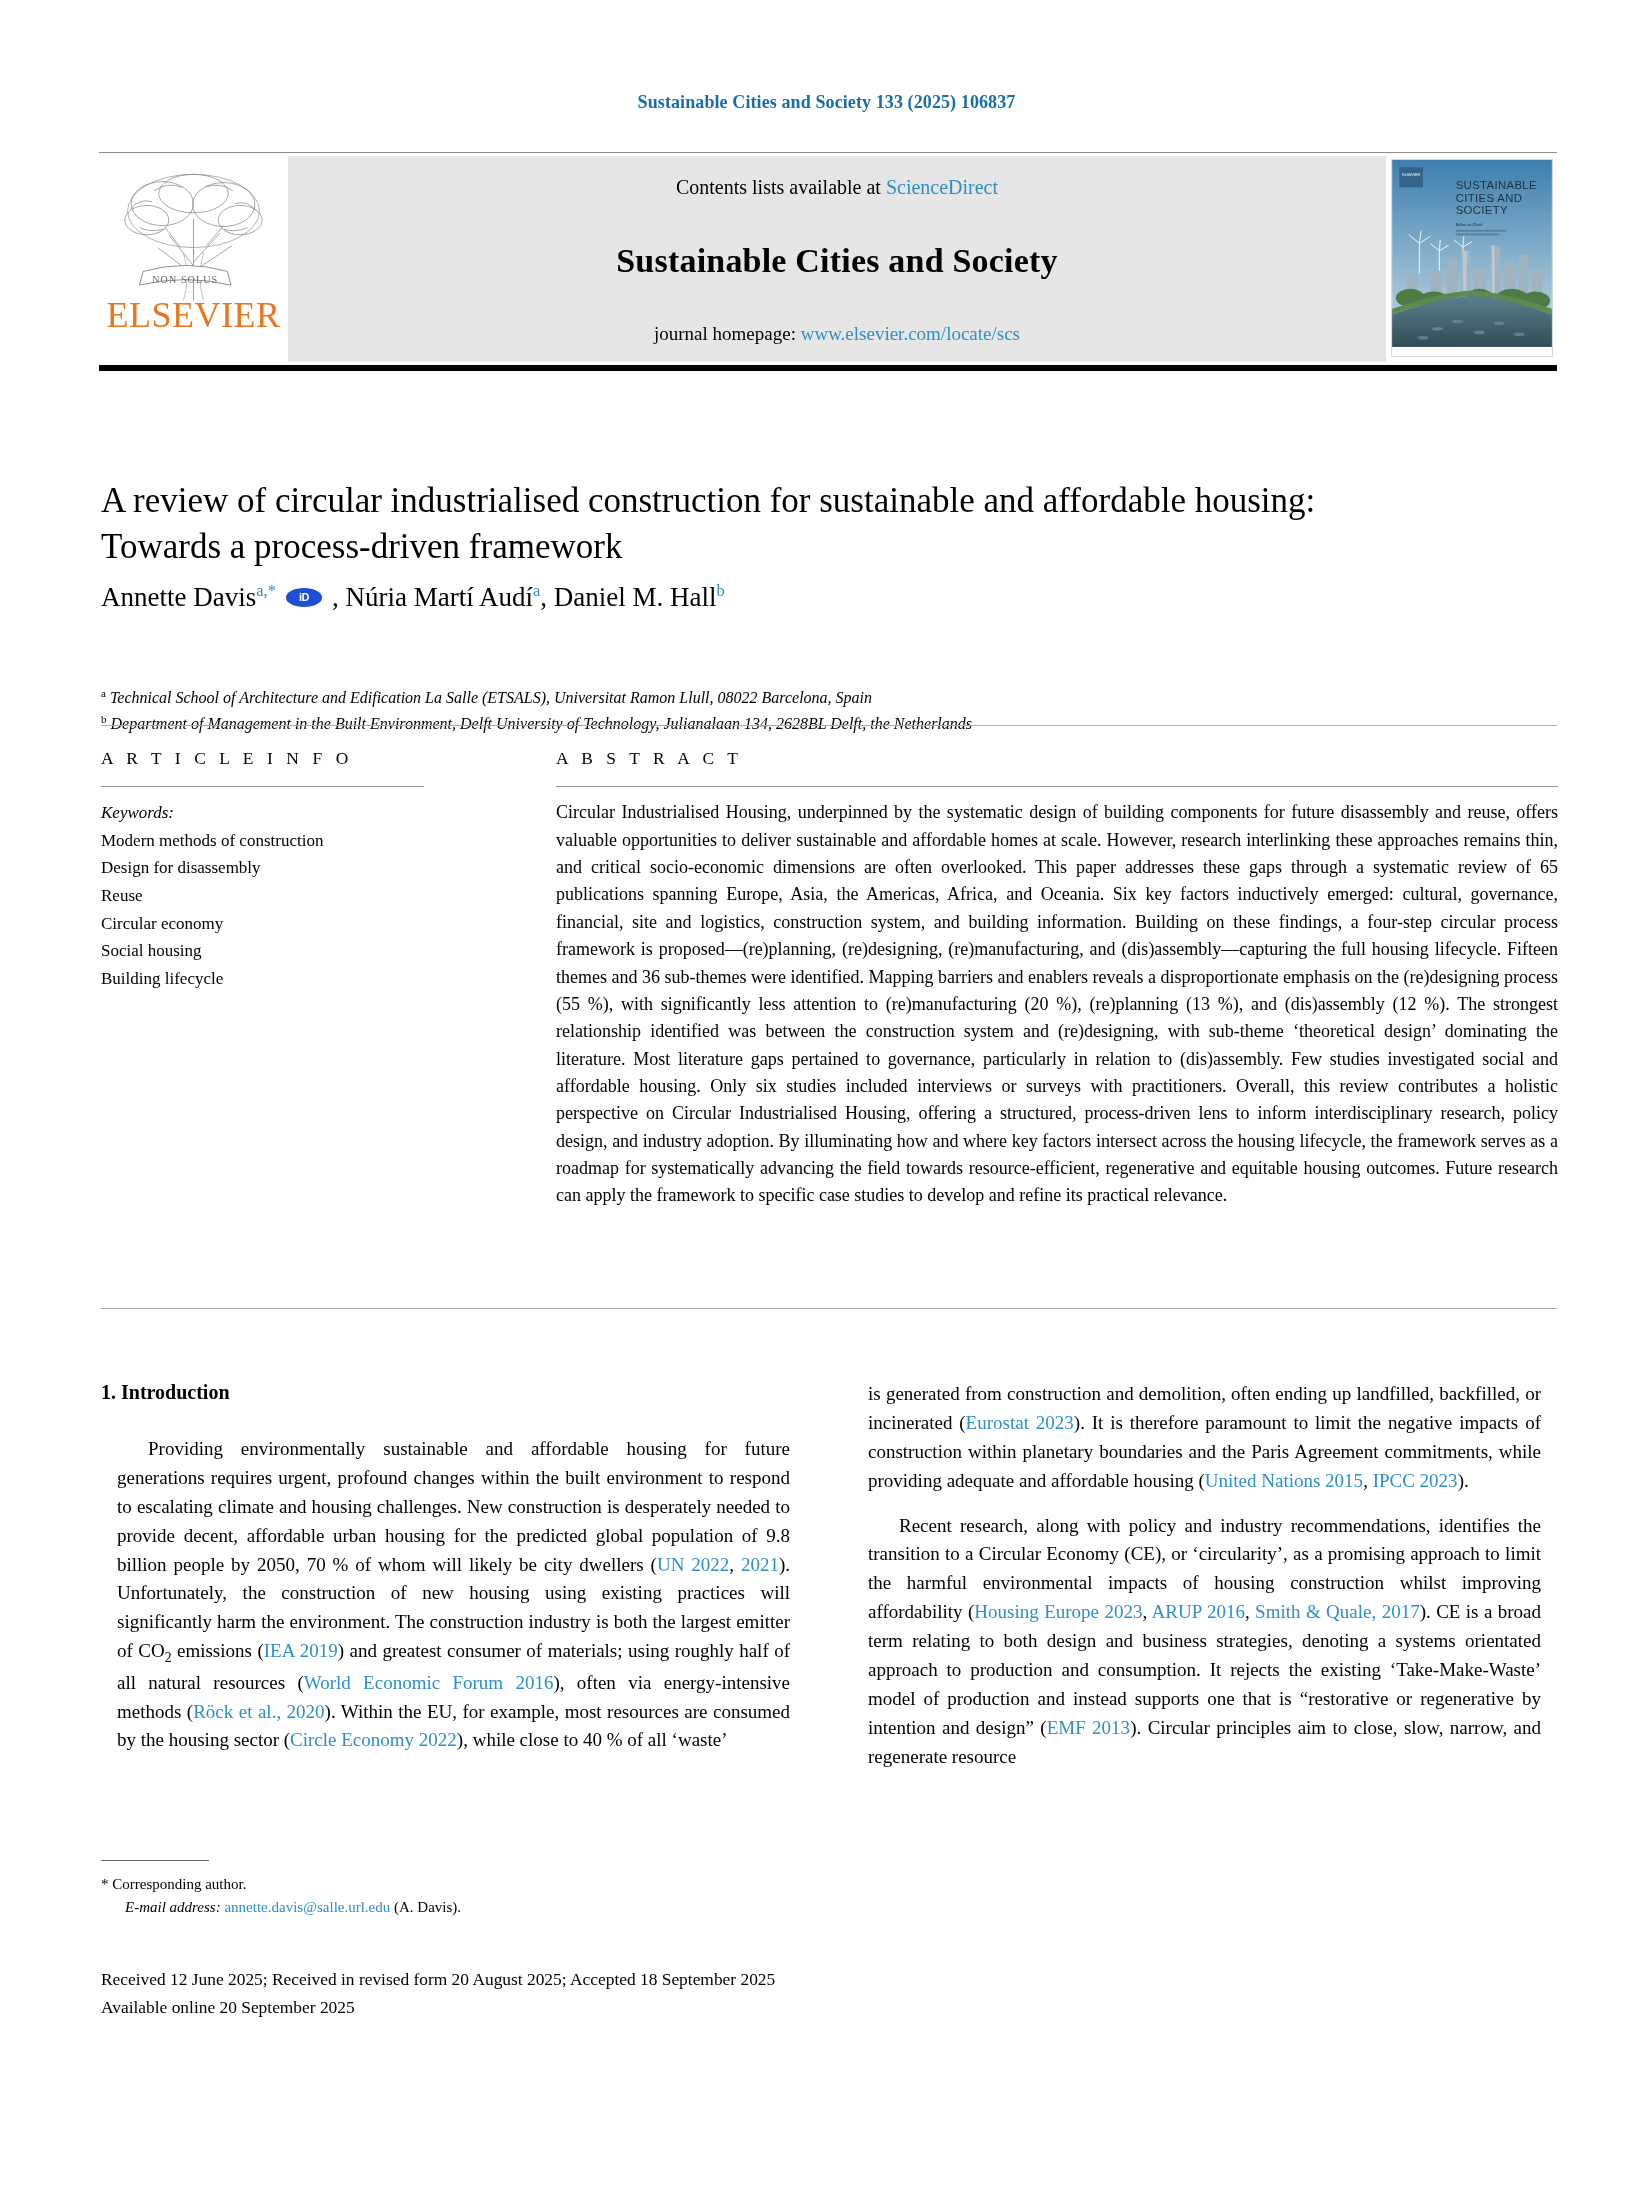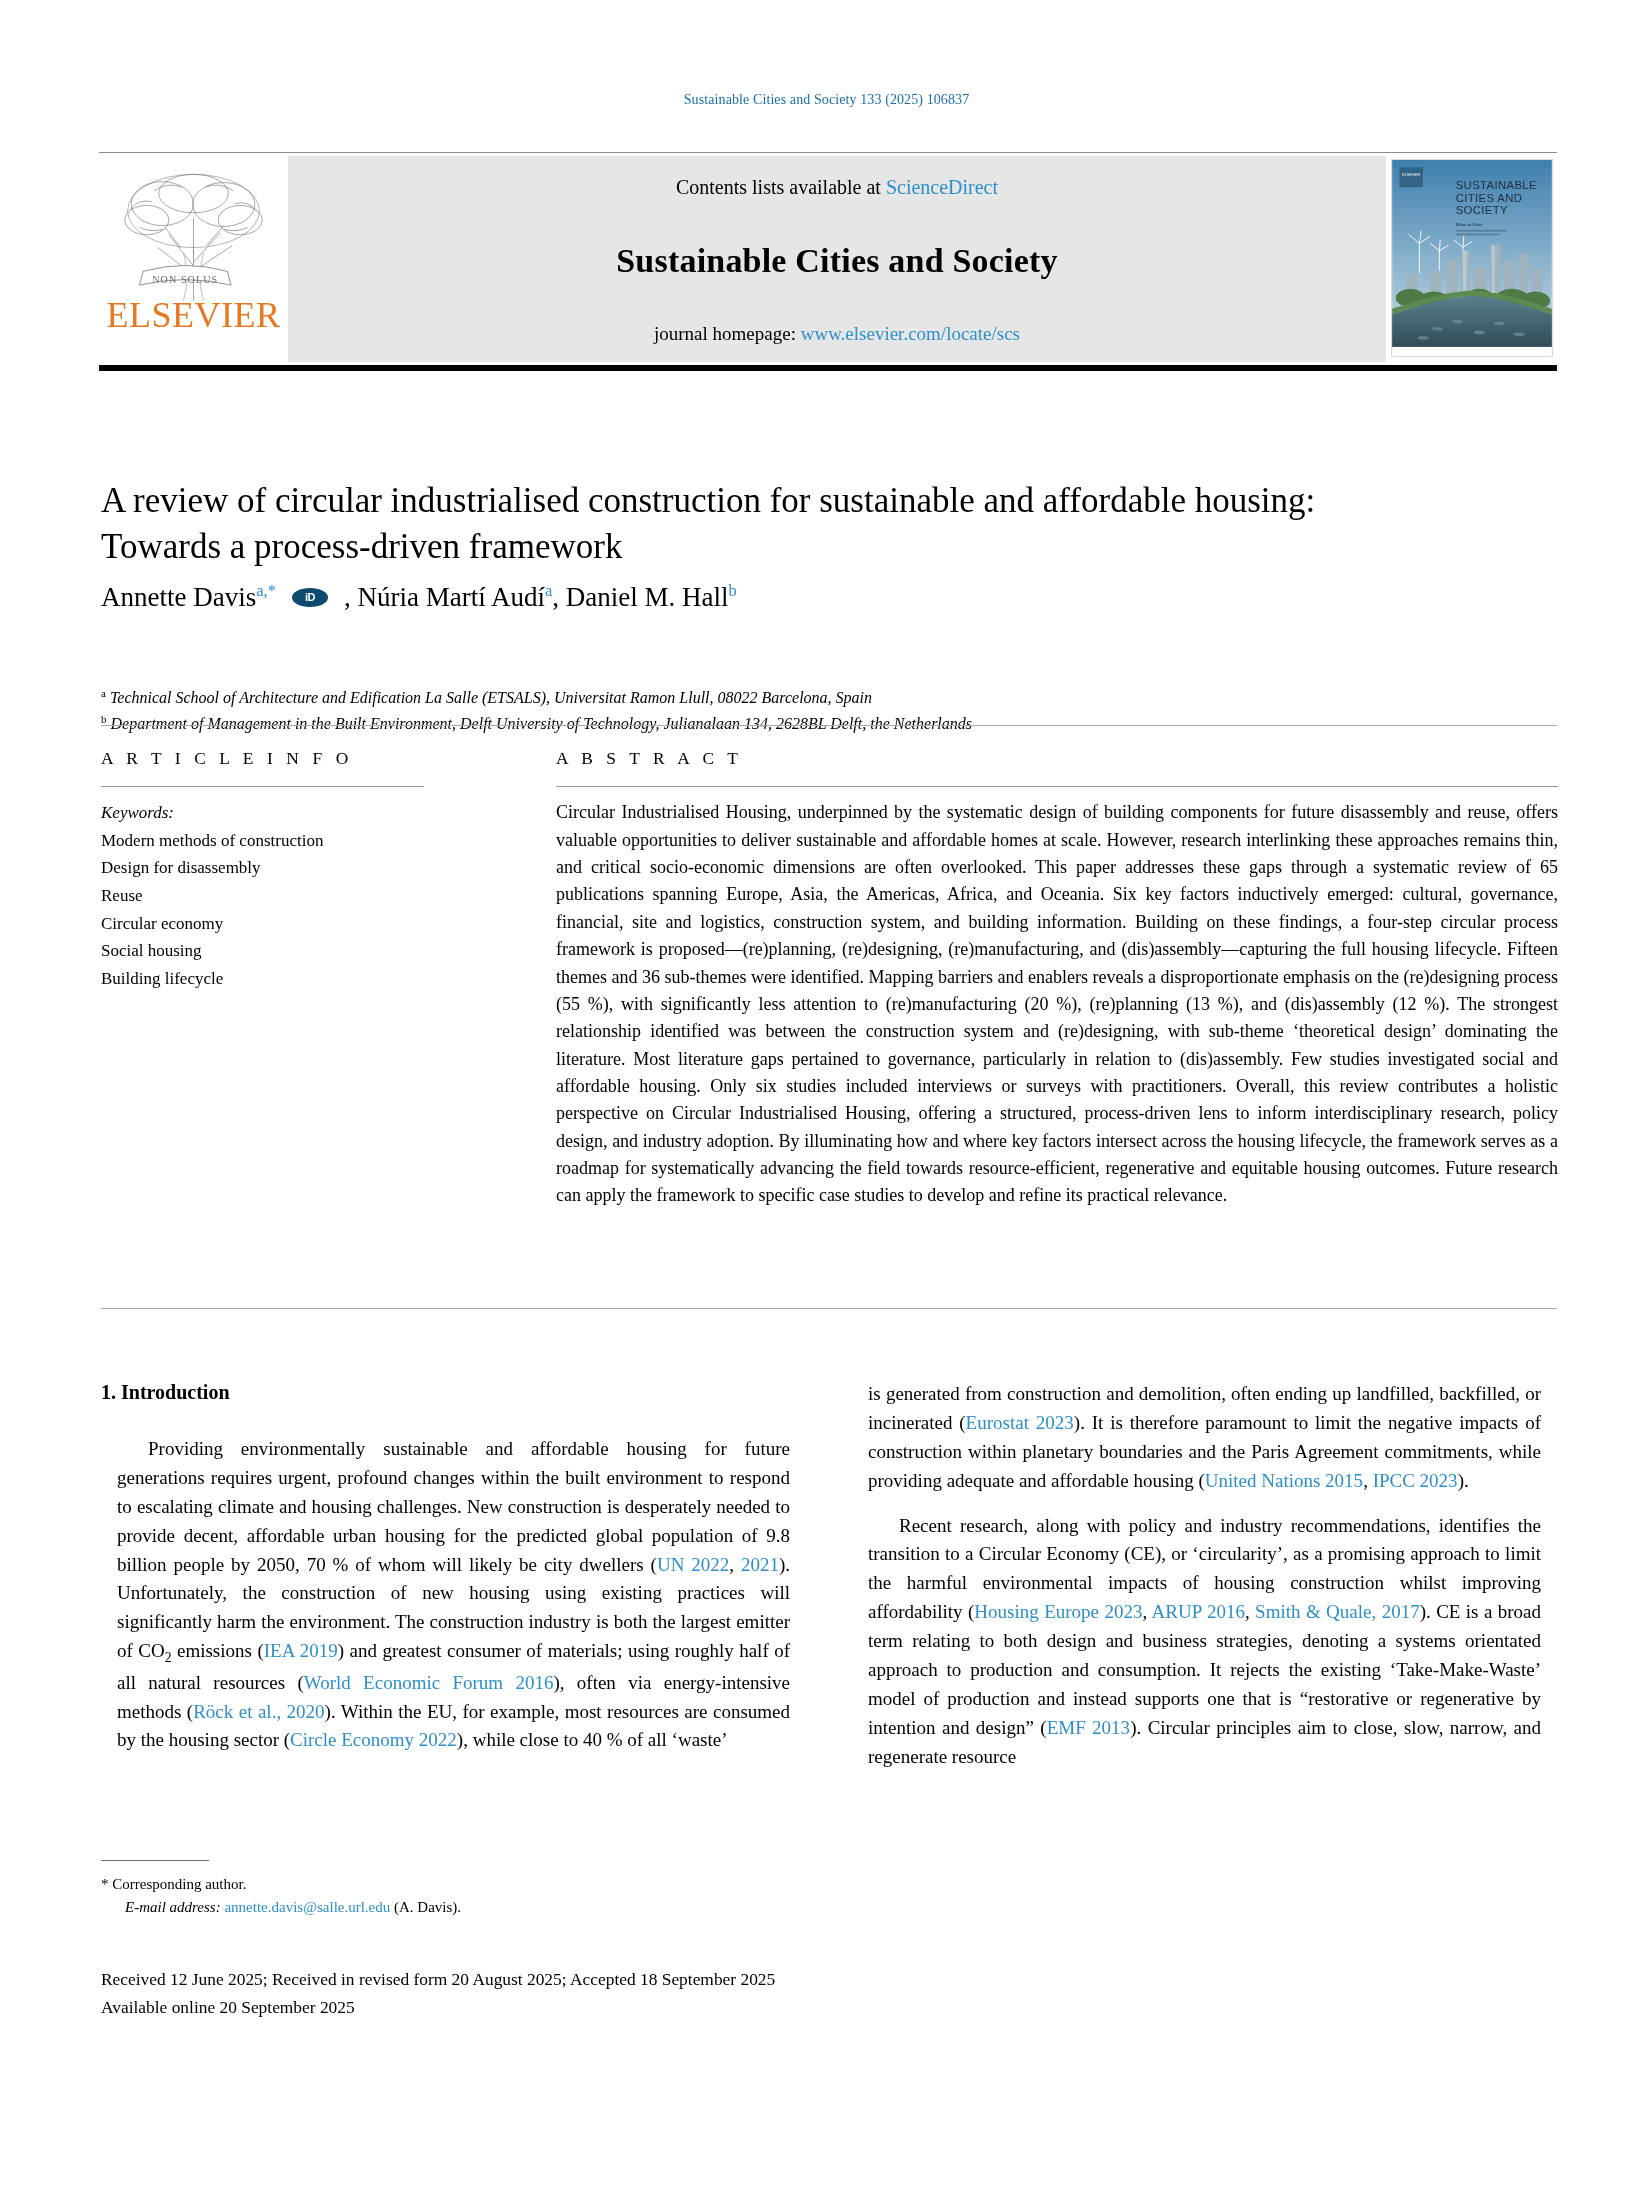--- a/index.html
+++ b/index.html
@@ -19,23 +19,24 @@
     overflow: hidden;
   }
 
   
   .running-head {
     position: absolute;
     top: 92px;
     left: 0;
     width: 1653px;
     text-align: center;
-    font-size: 14px;
+    font-size: 18px;
     color: #1a6ea8;
     letter-spacing: 0.1px;
+    font-weight: bold;
   }
 
   
   .masthead {
     position: absolute;
     top: 152px;
     left: 99px;
     width: 1458px;
     border-top: 1.8px solid #8c8c8c;
     padding-top: 0;
@@ -148,29 +149,29 @@
   .authors sup {
     font-size: 16.5px;
     color: #2d8fc9;
     vertical-align: super;
   }
   .orcid {
     display: inline-block;
     width: 36px;
     height: 19px;
     border-radius: 50%;
-    background: #0c4a6e;
+    background: #1d4ed8;
     color: #ffffff;
     font-family: "Liberation Sans", sans-serif;
     font-size: 11px;
     font-weight: bold;
     line-height: 19px;
     text-align: center;
     vertical-align: 5.5px;
-    margin: 0 16px;
+    margin: 0 10px;
     letter-spacing: -0.5px;
   }
 
   .affiliations {
     position: absolute;
     top: 641px;
     left: 101px;
     width: 1377px;
     font-size: 16px;
     font-style: italic;

